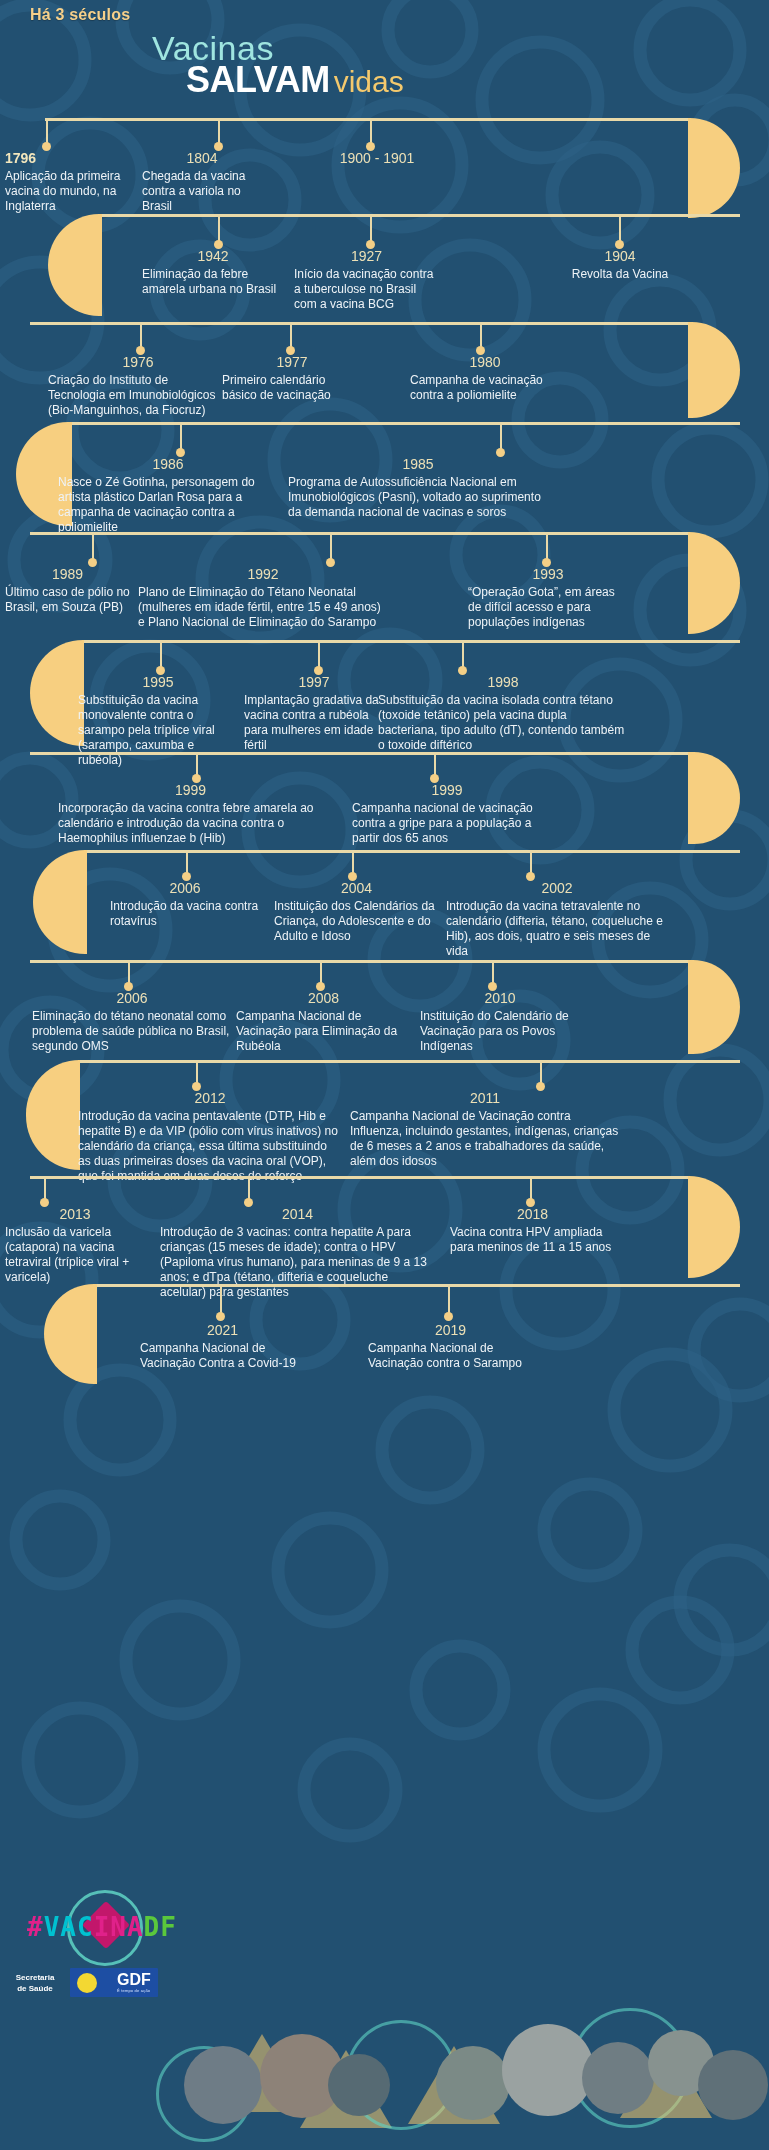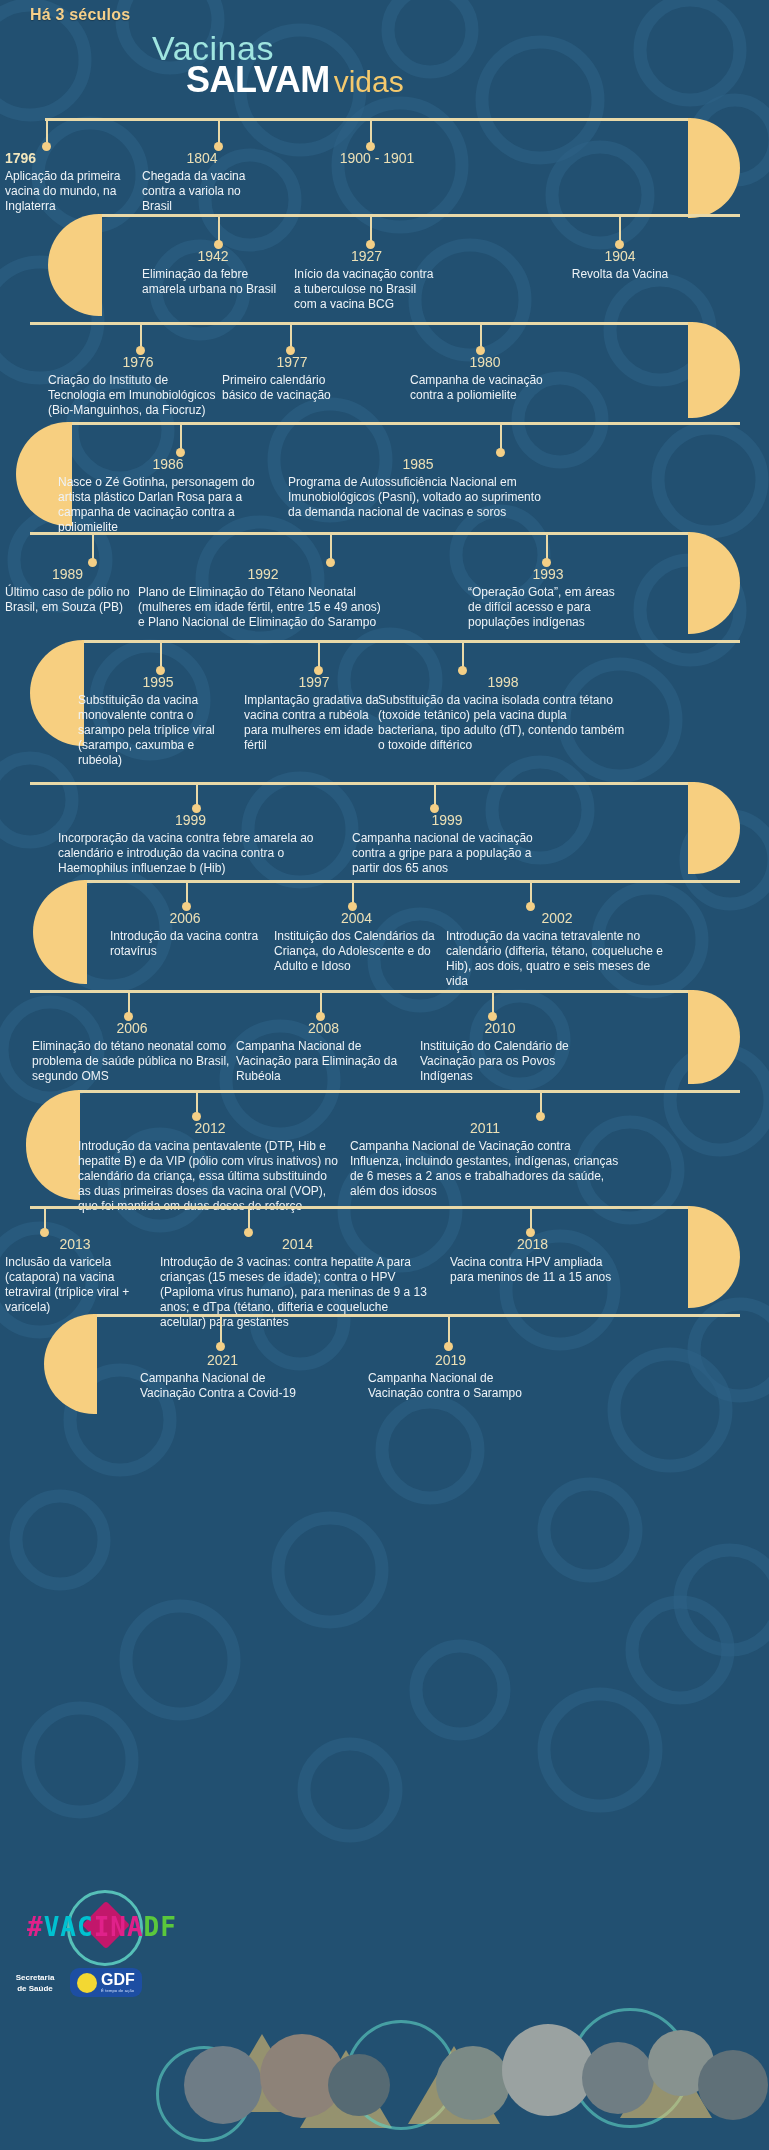--- a/index.html
+++ b/index.html
@@ -194,22 +194,22 @@
     color: #ffffff;
     font-weight: bold;
     text-align: center;
     width: 58px;
   }
   .gdf-badge {
     background: #1d4ea3;
     padding: 4px 7px;
     display: flex;
     align-items: center;
-    gap: 4px;
-    border-radius: 9px;
+    gap: 20px;
+    border-radius: 1px;
   }
   .gdf-tree {
     width: 20px; height: 20px;
     border-radius: 50%;
     background: #f3d832;
   }
   .gdf-name { font-size: 16px; font-weight: bold; color: #fff; line-height: 1; }
   .gdf-tag { font-size: 4px; color: #d6e3ff; letter-spacing: .2px; }
 
   
@@ -456,21 +456,21 @@
     </div>
 
     <div class="stem" style="left:462px; top:0; height:28px;"></div>
     <div class="dot" style="left:458px; top:26px;"></div>
     <div class="entry" style="left:378px; top:34px; width:250px;">
       <div class="year" style="text-align:center;">1998</div>
       <div class="desc">Substituição da vacina isolada contra tétano (toxoide tetânico) pela vacina dupla bacteriana, tipo adulto (dT), contendo também o toxoide diftérico</div>
     </div>
   </div>
 
-  <div class="row" style="height:98px;margin-top:30px;">
+  <div class="row" style="height:98px;">
     <div class="rail" style="left:30px; width:660px; top:0;"></div>
     <div class="cap right" style="left:688px; top:0; width:52px; height:92px;"></div>
 
     <div class="stem" style="left:196px; top:0; height:24px;"></div>
     <div class="dot" style="left:192px; top:22px;"></div>
     <div class="entry" style="left:58px; top:30px; width:265px;">
       <div class="year" style="text-align:center;">1999</div>
       <div class="desc">Incorporação da vacina contra febre amarela ao calendário e introdução da vacina contra o Haemophilus influenzae b (Hib)</div>
     </div>
 

